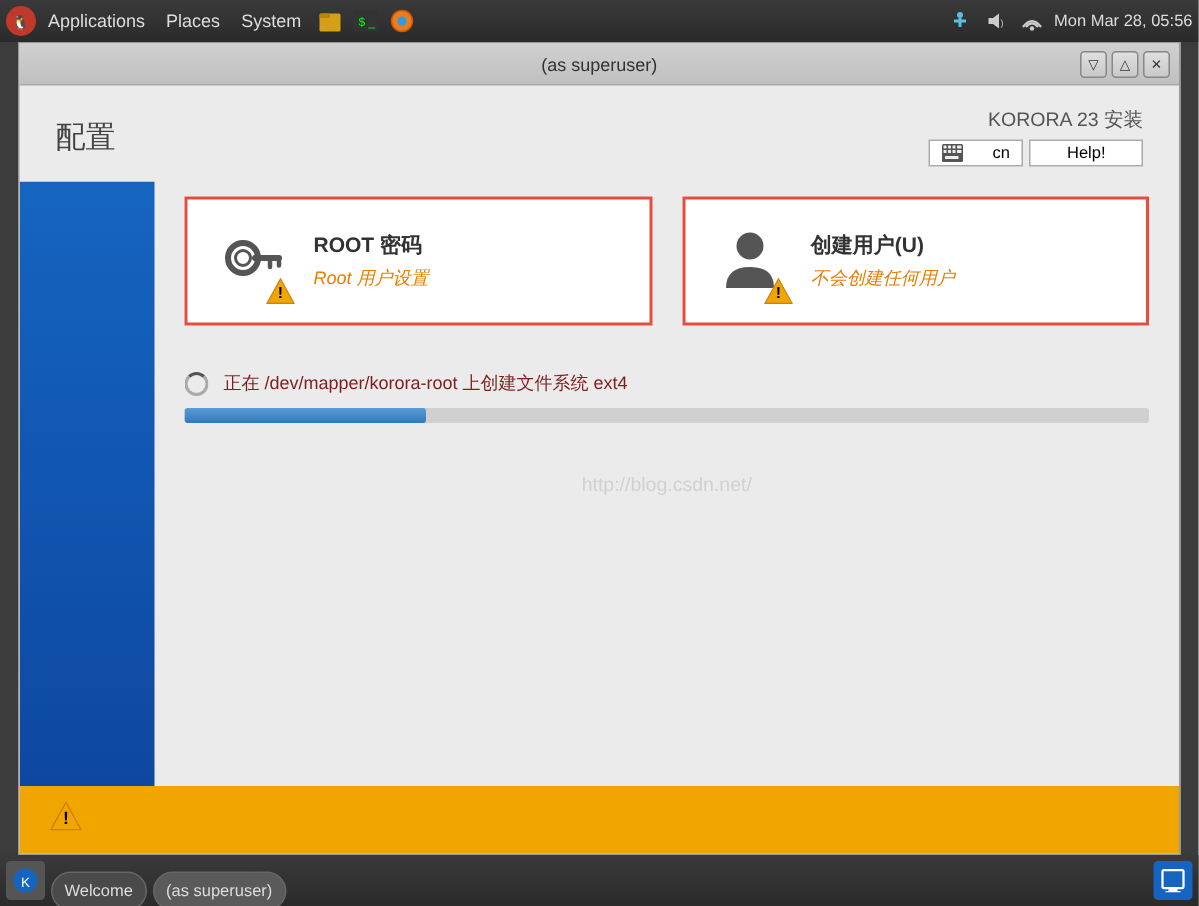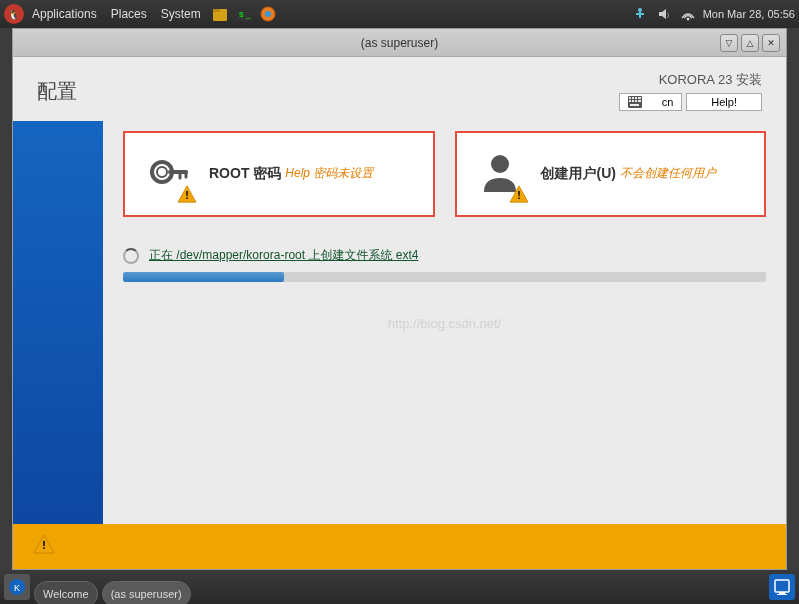--- a/index.html
+++ b/index.html
@@ -235,20 +235,21 @@
       width: 20px;
       height: 18px;
     }
     .warning-triangle svg {
       width: 100%;
       height: 100%;
     }
 
     .card-text {
       display: flex;
+      flex-direction: column;
       gap: 4px;
     }
     .card-title {
       font-size: 14px;
       font-weight: bold;
       color: #333;
     }
     .card-subtitle {
       font-size: 12px;
       color: #e67e00;
@@ -282,22 +283,21 @@
     .spinner {
       width: 16px;
       height: 16px;
       border: 2px solid #aaa;
       border-top: 2px solid #555;
       border-radius: 50%;
       flex-shrink: 0;
     }
     .progress-label {
       font-size: 12px;
-      color: #14532d;
-      text-decoration: underline;
+      color: #7f1d1d;
     }
     .progress-bar-track {
       height: 10px;
       background: #d0d0d0;
       border-radius: 2px;
       overflow: hidden;
     }
     .progress-bar-fill {
       height: 100%;
       background: linear-gradient(180deg, #5b9bd5 0%, #2e7abf 100%);
@@ -499,21 +499,21 @@
 
               <div class="warning-triangle">
                 <svg viewBox="0 0 24 22" xmlns="http://www.w3.org/2000/svg">
                   <polygon points="12,1 23,21 1,21" fill="#f0a500" stroke="#c8840a" stroke-width="1"></polygon>
                   <text x="12" y="17" text-anchor="middle" font-size="13" font-weight="bold" fill="black">!</text>
                 </svg>
               </div>
             </div>
             <div class="card-text">
               <span class="card-title">ROOT 密码</span>
-              <span class="card-subtitle">Help 密码未设置</span>
+              <span class="card-subtitle">Root 用户设置</span>
             </div>
           </div>
 
           <div class="config-card">
             <div class="card-icon-area">
 
               <svg width="48" height="48" viewBox="0 0 48 48">
 
                 <circle cx="24" cy="14" r="9" fill="#555"></circle>
 

